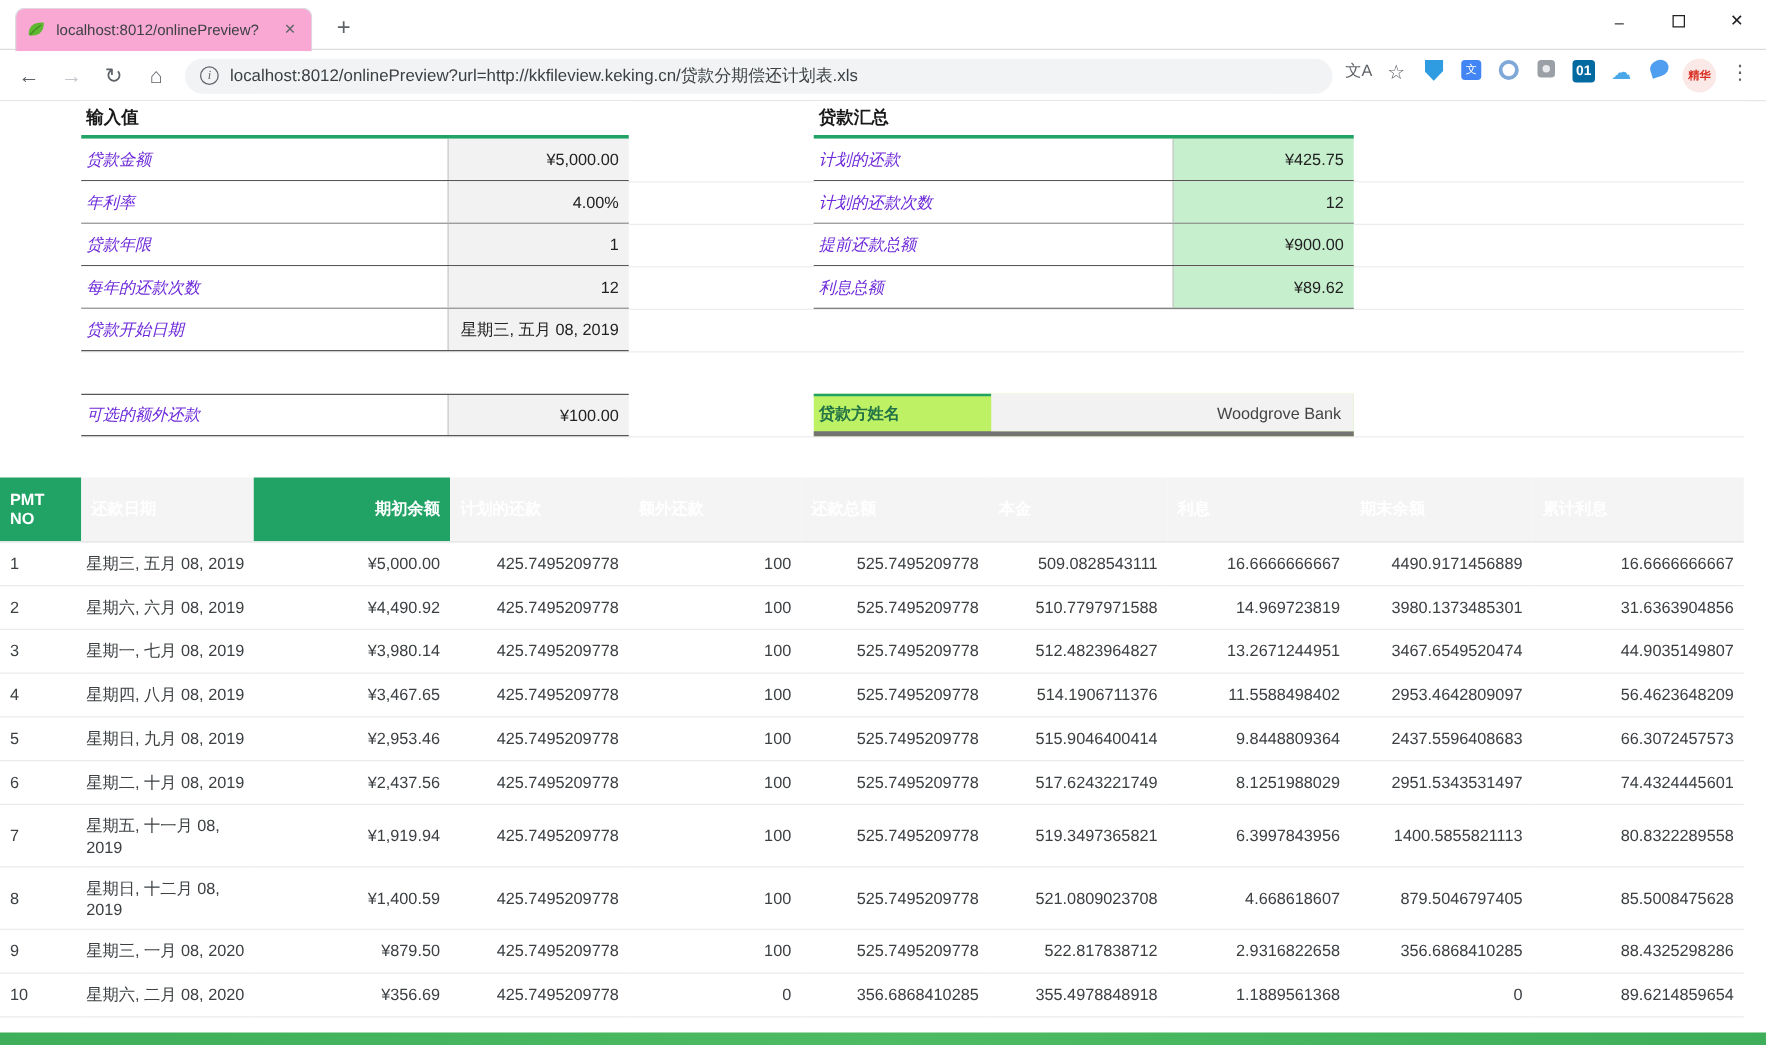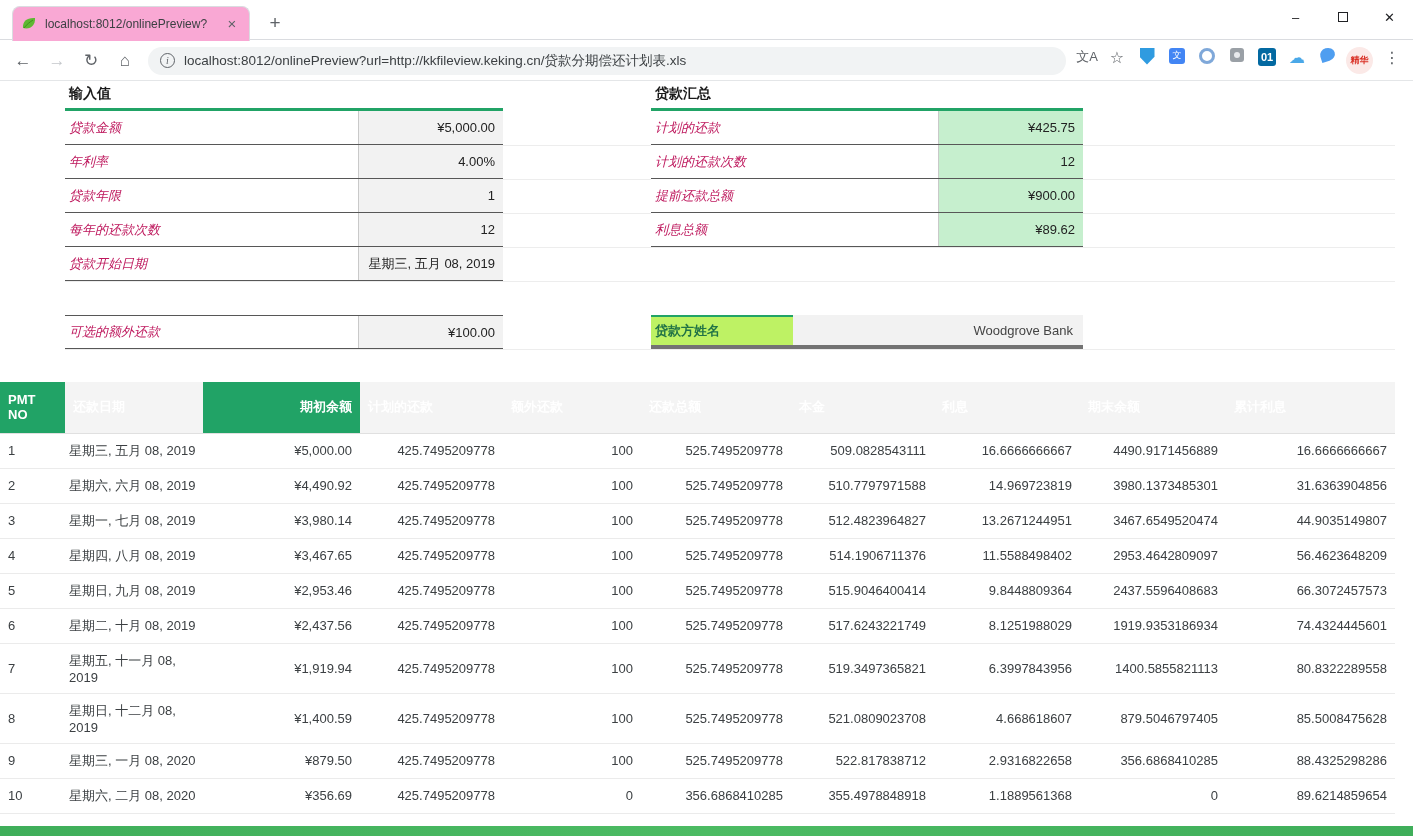--- a/index.html
+++ b/index.html
@@ -41,21 +41,21 @@
   .avatar { width:27px; height:27px; border-radius:50%; background:#fbe9e7; color:#d93025; font-size:9px; font-weight:bold; display:flex; align-items:center; justify-content:center; margin:0 4px; cursor:pointer; }
   .menu-dots { font-size:16px; color:#5f6368; }
 
   
   .content { position:absolute; top:81px; left:0; width:1397px; height:745px; background:#fff; overflow:hidden; }
   .gridline { position:absolute; left:65px; width:1330px; height:1px; background:#ededed; }
 
   .panel { position:absolute; top:0; background:#fff; z-index:1; }
   .panel-title { height:30px; line-height:25px; font-size:14px; font-weight:bold; color:#1a1a1a; padding-left:4px; border-bottom:3px solid #21A366; }
   .prow { display:flex; height:34px; border-bottom:1px solid #575757; }
-  .plabel { flex:1; font-style:italic; font-size:13px; color:#be185d; padding-left:4px; display:flex; align-items:center; background:#fff; }
+  .plabel { flex:1; font-style:italic; font-size:13px; color:#6d28d9; padding-left:4px; display:flex; align-items:center; background:#fff; }
   .pvalue { width:145px; font-size:13px; color:#222; display:flex; align-items:center; justify-content:flex-end; padding-right:8px; border-left:1px solid #c9c9c9; }
   .pvalue.gray { background:#f2f2f2; }
   .pvalue.green { background:#C6EFCE; }
 
   .extra-row { position:absolute; top:234px; display:flex; height:34px; border-top:1px solid #575757; border-bottom:1px solid #575757; background:#fff; z-index:1; }
   .lender-row { position:absolute; top:234px; display:flex; height:34px; background:#bef264; border-bottom:4px solid #737373; z-index:1; }
   .lender-label { width:142px; font-size:13px; font-weight:bold; color:#217346; padding-left:4px; display:flex; align-items:center; border-top:2px solid #21A366; }
   .lender-value { flex:1; background:#f2f2f2; font-size:13px; color:#444; display:flex; align-items:center; justify-content:flex-end; padding-right:10px; }
 
   
@@ -314,21 +314,21 @@
 
             <tr>
               <td class="pmt">6</td>
               <td class="date">星期二, 十月 08, 2019</td>
               <td class="num">¥2,437.56</td>
               <td class="num">425.7495209778</td>
               <td class="num">100</td>
               <td class="num">525.7495209778</td>
               <td class="num">517.6243221749</td>
               <td class="num">8.1251988029</td>
-              <td class="num">1919.9353186934</td>
+              <td class="num">2951.5343531497</td>
               <td class="num">74.4324445601</td>
             </tr>
 
             <tr>
               <td class="pmt">7</td>
               <td class="date">星期五, 十一月 08, 2019</td>
               <td class="num">¥1,919.94</td>
               <td class="num">425.7495209778</td>
               <td class="num">100</td>
               <td class="num">525.7495209778</td>

